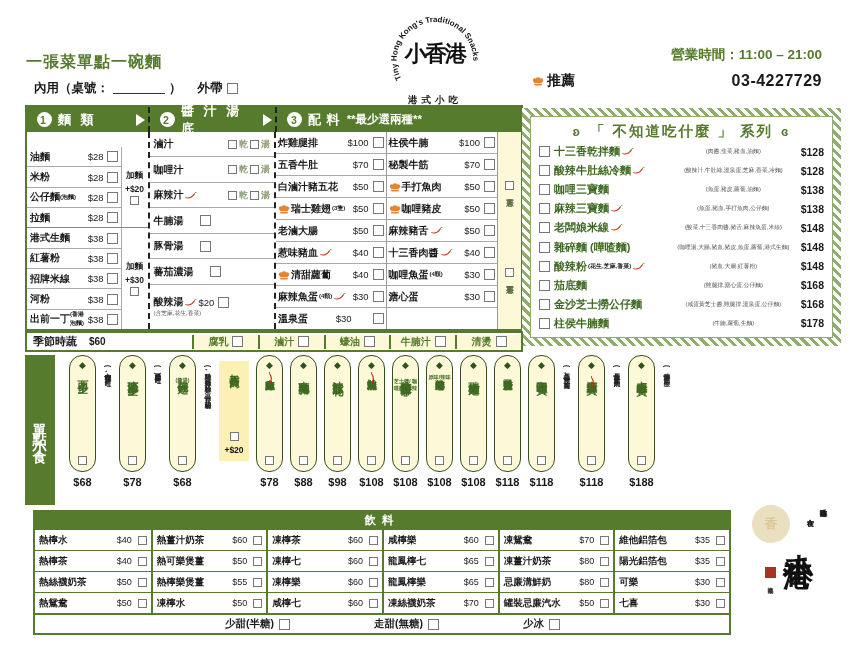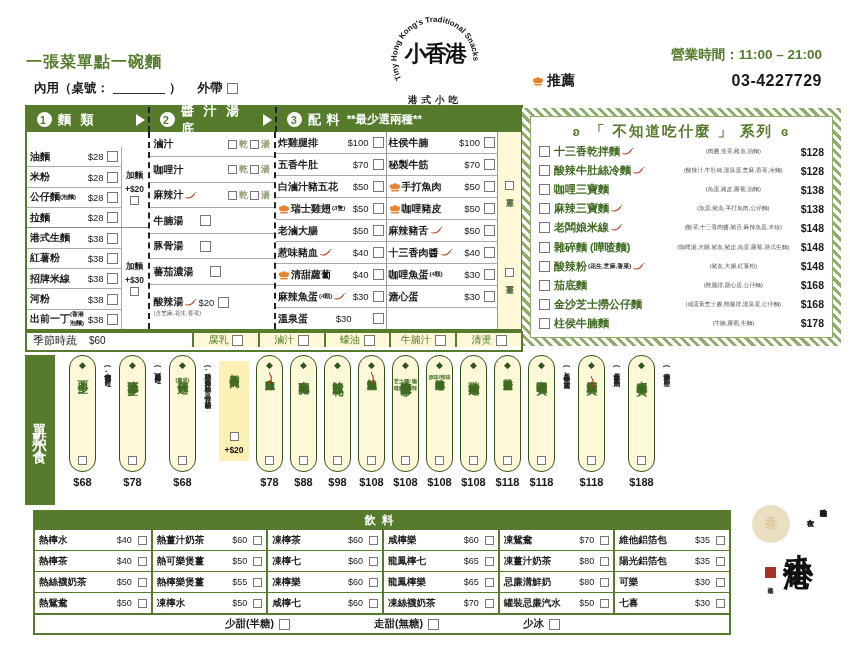--- a/index.html
+++ b/index.html
@@ -78,21 +78,21 @@
   .s-title{text-align:center;color:var(--green);font-weight:bold;font-size:14.5px;letter-spacing:2px;
            display:flex;align-items:center;justify-content:center;gap:8px;padding:2px 0 1px 0;}
   .sr-item{flex:1;display:flex;align-items:center;gap:4px;}
   .sr-name{display:flex;align-items:center;gap:1px;width:112px;flex:none;}
   .sr-name .nm{color:var(--namegreen);font-size:11px;}
   .sr-note{font-size:5.8px;color:#555;flex:1;}
   .sr-price{font-size:10.5px;font-weight:bold;}
 
   
   .veg-row{position:absolute;left:25px;top:331px;width:498px;height:21px;border:2px solid var(--green);
-           display:flex;align-items:flex-start;font-weight:normal;}
+           display:flex;align-items:center;font-weight:bold;}
   .veg-main{width:165px;display:flex;align-items:center;gap:12px;padding-left:6px;font-size:11px;background:#fff;}
   .veg-cell{flex:1;border-left:2px solid var(--green);background:var(--pale);color:var(--green);
             display:flex;align-items:center;justify-content:center;gap:4px;font-size:10px;}
 
   
   .snacks{position:absolute;left:25px;top:355px;width:805px;height:150px;display:flex;}
   .sn-sidebar{width:30px;background:var(--green);color:#fff;display:flex;align-items:center;justify-content:center;}
   .sn-sidebar span{writing-mode:vertical-rl;font-size:14px;font-weight:bold;letter-spacing:9px;}
   .sn-cards{flex:1;display:flex;padding-left:14px;gap:7px;align-items:flex-start;}
   .sn-item{display:flex;flex-direction:column;align-items:center;gap:4px;}

